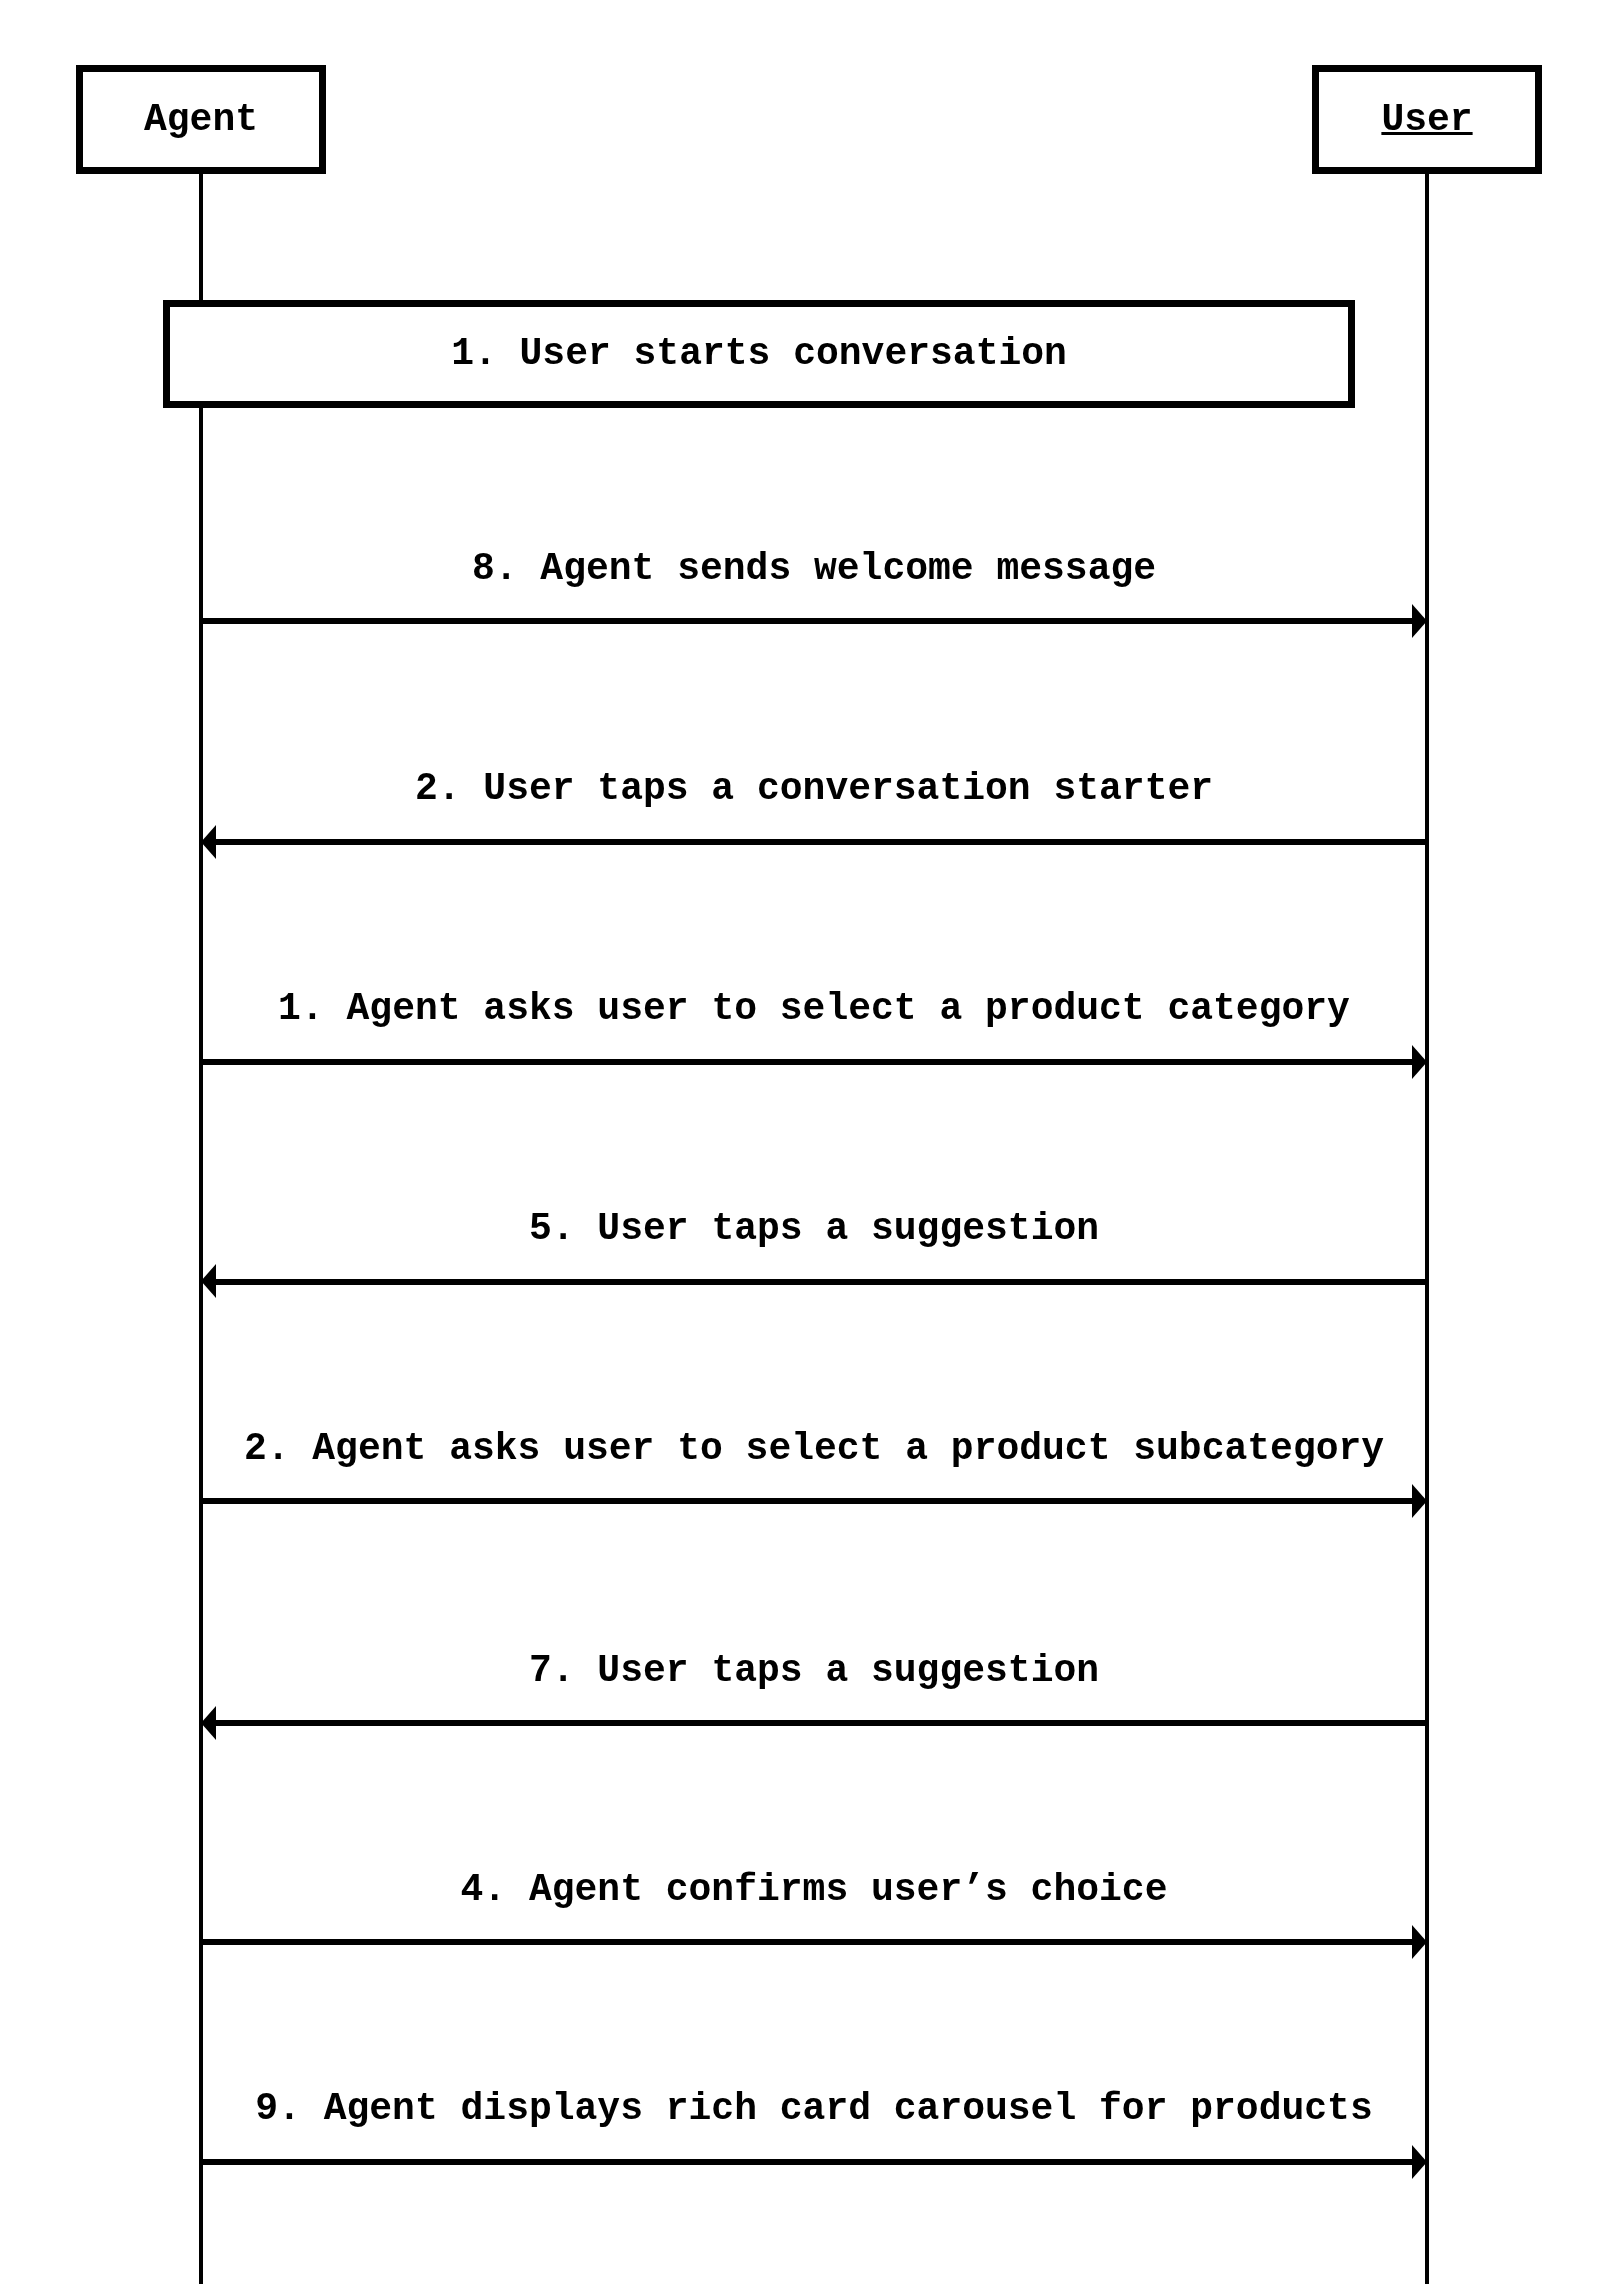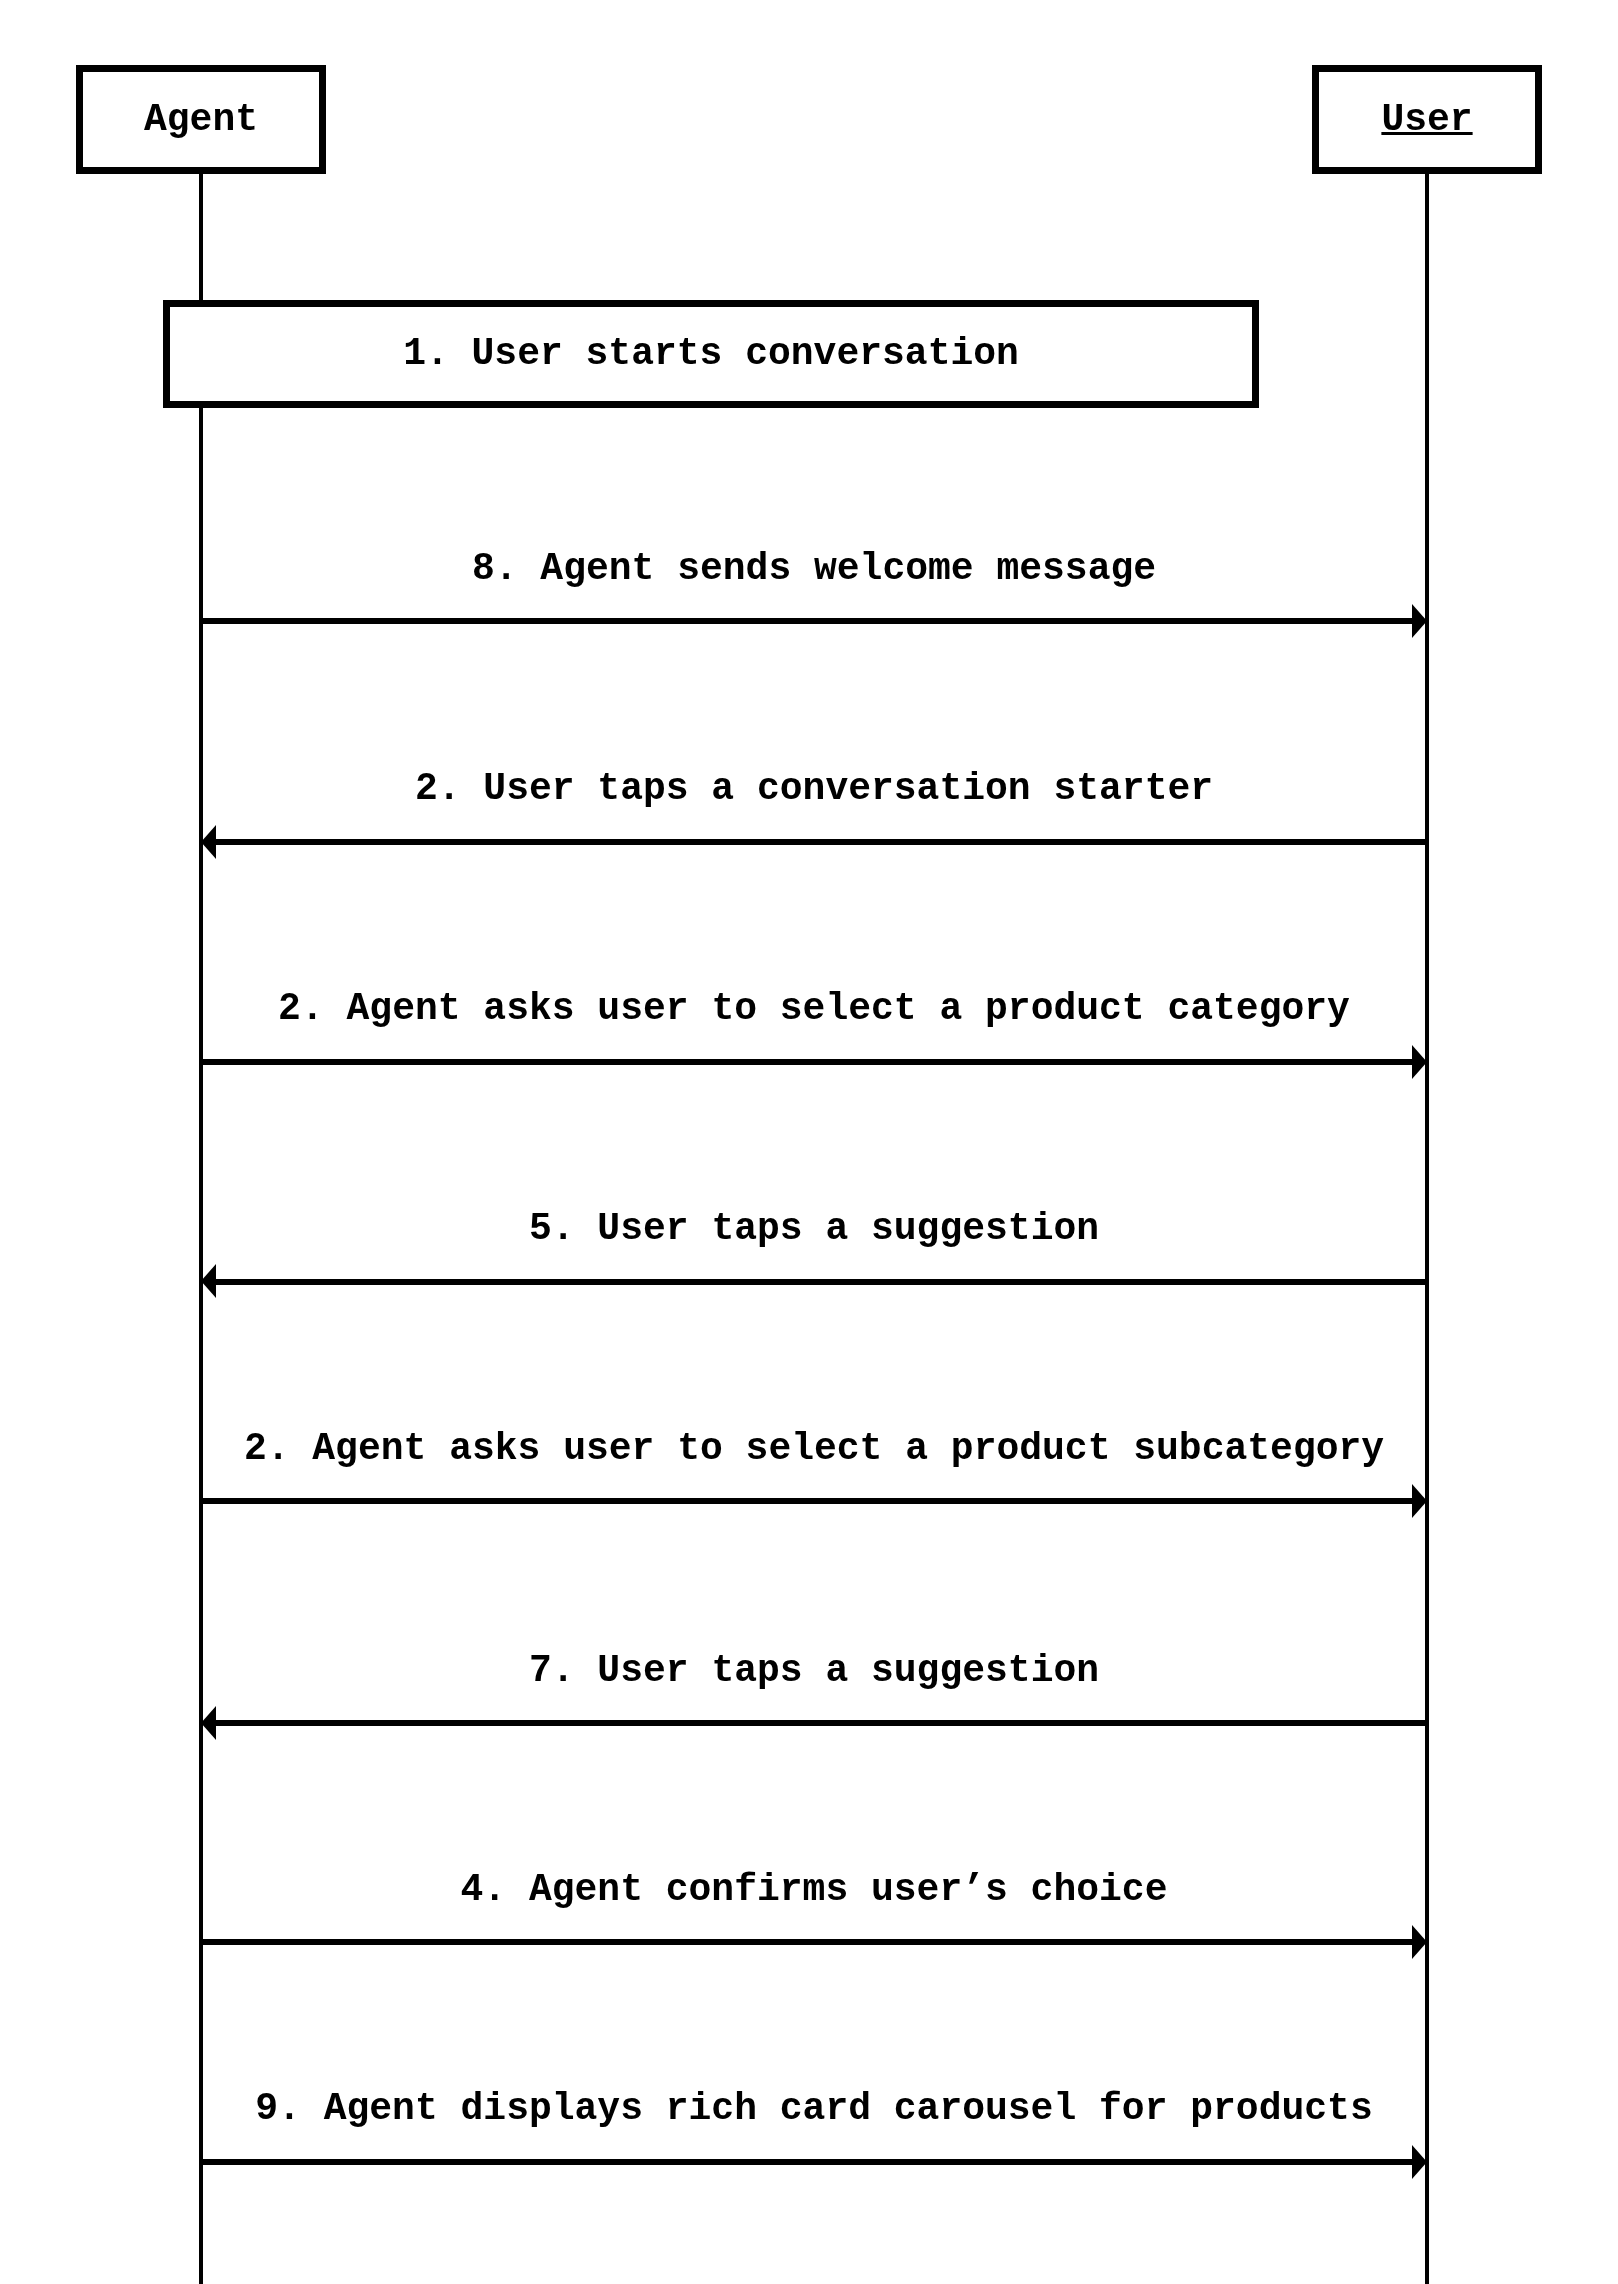--- a/index.html
+++ b/index.html
@@ -28,21 +28,21 @@
     display: flex; align-items: center; justify-content: center;
     font-size: 38px; line-height: 1;
     z-index: 2;
     height: 109px;
   }
   .actor-box.agent { left: 76px; width: 250px; text-align: center; }
   .actor-box.user  { left: 1312px; width: 230px; text-decoration: underline; }
   .actor-box.top    { top: 65px; }
   .note-box {
     position: absolute;
-    left: 163px; top: 300px; width: 1096px; height: 108px;
+    left: 163px; top: 300px; width: 1192px; height: 108px;
     box-sizing: border-box;
     border: 7.3px solid #000000;
     background: #ffffff;
     display: flex; align-items: center; justify-content: center;
     font-size: 38px; line-height: 1;
     z-index: 2;
   }
   .msg-label {
     position: absolute;
     left: 201px; width: 1226px;
@@ -92,21 +92,21 @@
   <div class="arrowhead right" style="top:604px"></div>
 </div>
 
 <div>
   <div class="msg-label" style="top:765px">2. User taps a conversation starter</div>
   <div class="msg-line dir-left" style="top:839px"></div>
   <div class="arrowhead left" style="top:825px"></div>
 </div>
 
 <div>
-  <div class="msg-label" style="top:985px">2. Agent asks user to select a product category</div>
+  <div class="msg-label" style="top:985px">1. Agent asks user to select a product category</div>
   <div class="msg-line dir-right" style="top:1059px"></div>
   <div class="arrowhead right" style="top:1045px"></div>
 </div>
 
 <div>
   <div class="msg-label" style="top:1205px">5. User taps a suggestion</div>
   <div class="msg-line dir-left" style="top:1279px"></div>
   <div class="arrowhead left" style="top:1264px"></div>
 </div>
 

